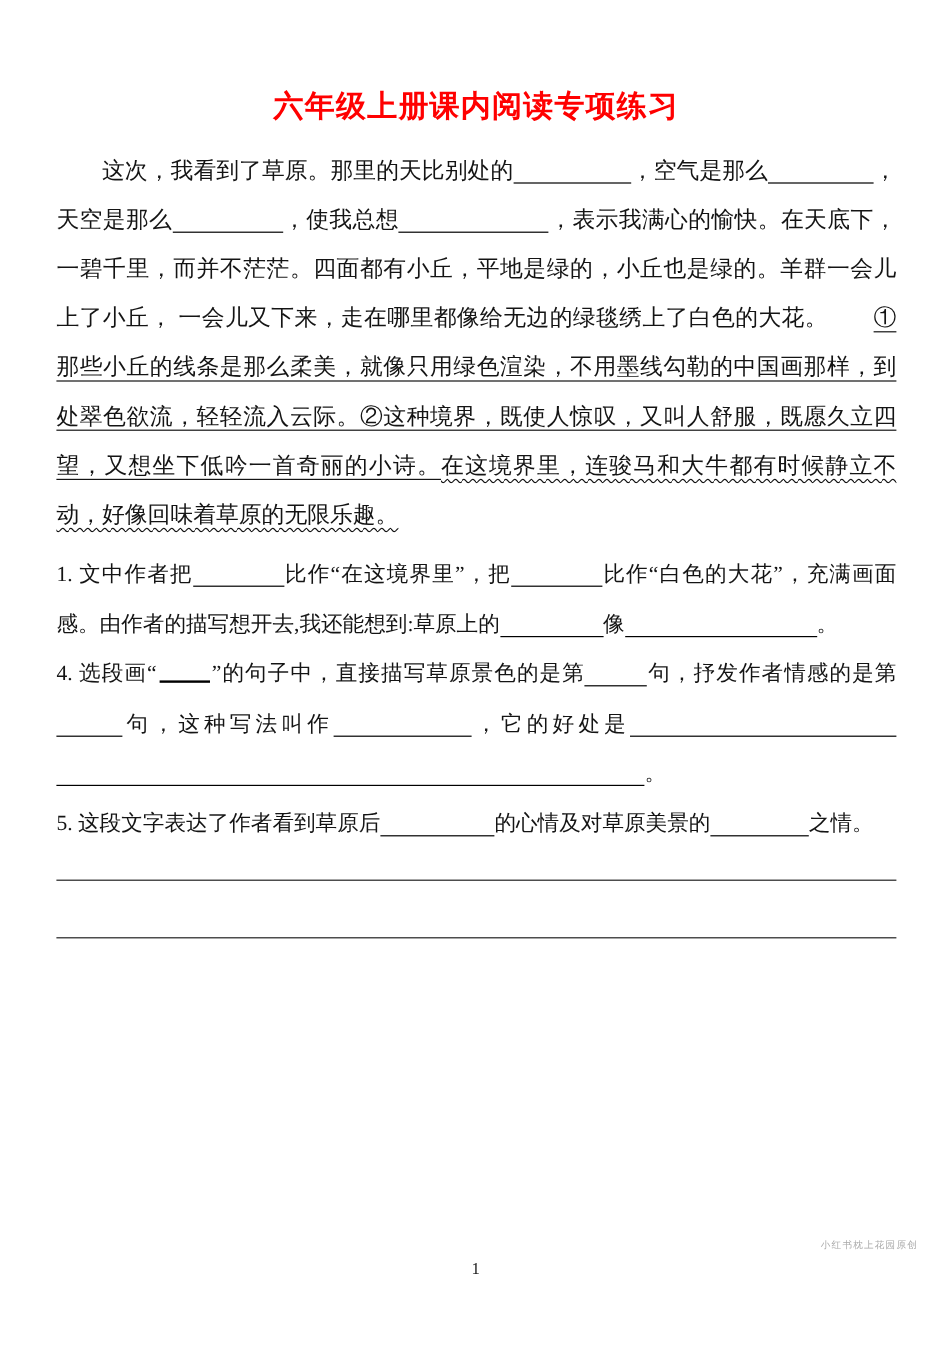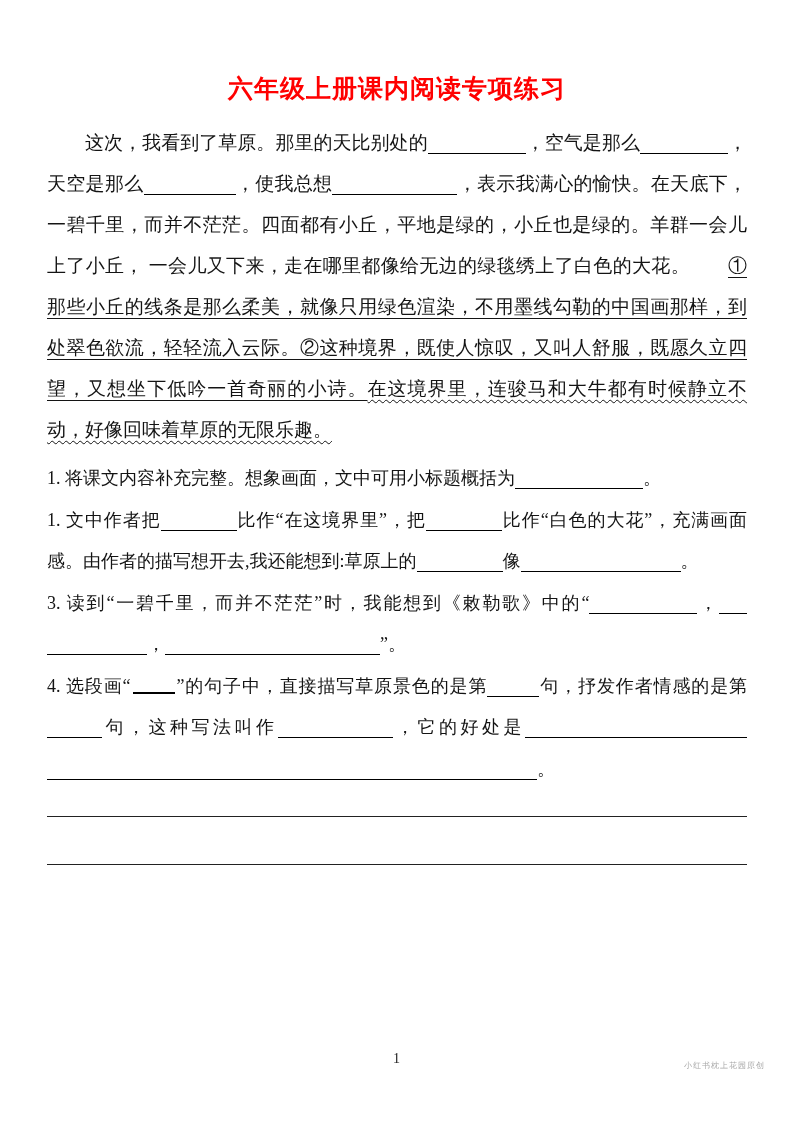--- a/index.html
+++ b/index.html
@@ -67,44 +67,43 @@
   }
   .wavy-mark{vertical-align:-2px;margin:0 3px;}
   .answer-lines{margin-top:2px;}
   .answer-line{
     height:24px;
     border-bottom:1.5px solid #222;
   }
   .answer-line + .answer-line{height:47px;}
   .watermark{
     position:absolute;
-    right:28px;top:1060px;
+    right:28px;top:1032px;
     font-size:8px;
     color:#a9a9a9;
     letter-spacing:1px;
   }
   .page-number{
     position:absolute;
     left:0;right:0;top:1051px;
     text-align:center;
     font-size:14px;
     color:#222;
   }
 </style>
 </head>
 <body>
 
 <div class="page">
   <h1 class="title" style="color: rgb(255, 0, 0);">六年级上册课内阅读专项练习</h1>
   <div class="para" id="passage"><span class="t">这次，我看到了草原。那里的天比别处的</span><span class="blank" style="width: 98px;"></span><span class="t">，空气是那么</span><span class="blank" style="width: 88px;"></span><span class="t">，天空是那么</span><span class="blank" style="width: 92px;"></span><span class="t">，使我总想</span><span class="blank" style="width: 125px;"></span><span class="t">，表示我满心的愉快。在天底下，一碧千里，而并不茫茫。四面都有小丘，平地是绿的，小丘也是绿的。羊群一会儿上了小丘， 一会儿又下来，走在哪里都像给无边的绿毯绣上了白色的大花。</span><span class="u-solid">①那些小丘的线条是那么柔美，就像只用绿色渲染，不用墨线勾勒的中国画那样，到处翠色欲流，轻轻流入云际。②这种境界，既使人惊叹，又叫人舒服，既愿久立四望，又想坐下低吟一首奇丽的小诗。</span><span class="u-wavy">在这境界里，连骏马和大牛都有时候静立不动，好像回味着草原的无限乐趣。</span></div>
   <div class="questions" id="questions">
-      <div class="question"><span class="t">1. 将课文内容补充完整。想象画面，文中可用小标题概括为</span><span class="blank" style="width: 128px;"></span><span class="t">。</span></div>
       <div class="question"><span class="t">1. 文中作者把</span><span class="blank" style="width: 76px;"></span><span class="t">比作“在这境界里”，把</span><span class="blank" style="width: 76px;"></span><span class="t">比作“白色的大花”，充满画面感。由作者的描写想开去,我还能想到:草原上的</span><span class="blank" style="width: 86px;"></span><span class="t">像</span><span class="blank" style="width: 160px;"></span><span class="t">。</span></div>
-      <div class="question"><span class="t">3. 读到“一碧千里，而并不茫茫”时，我能想到《敕勒歌》中的“</span><span class="blank" style="width: 108px;"></span><span class="t">，</span><span class="blank" style="width: 28px;"></span><span class="blank" style="width: 100px;"></span><span class="t">，</span><span class="blank" style="width: 215px;"></span><span class="t">”。</span></div>
       <div class="question"><span class="t">4. 选段画“</span><span class="blank mark" style="width: 42px;"></span><span class="t">”的句子中，直接描写草原景色的是第</span><span class="blank" style="width: 52px;"></span><span class="t">句，抒发作者情感的是第</span><span class="blank" style="width: 55px;"></span><span class="t">句，这种写法叫作</span><span class="blank" style="width: 115px;"></span><span class="t">，它的好处是</span><span class="blank" style="width: 222px;"></span><span class="blank" style="width: 490px;"></span><span class="t">。</span></div>
+      <div class="question"><span class="t">5. 这段文字表达了作者看到草原后</span><span class="blank" style="width: 95px;"></span><span class="t">的心情及对草原美景的</span><span class="blank" style="width: 82px;"></span><span class="t">之情。</span></div>
     </div>
   <div class="answer-lines" id="answer-lines">
       <div class="answer-line"></div>
       <div class="answer-line"></div>
     </div>
   <div class="watermark">小红书枕上花园原创</div>
   <div class="page-number">1</div>
 </div>
 
 </body></html>

